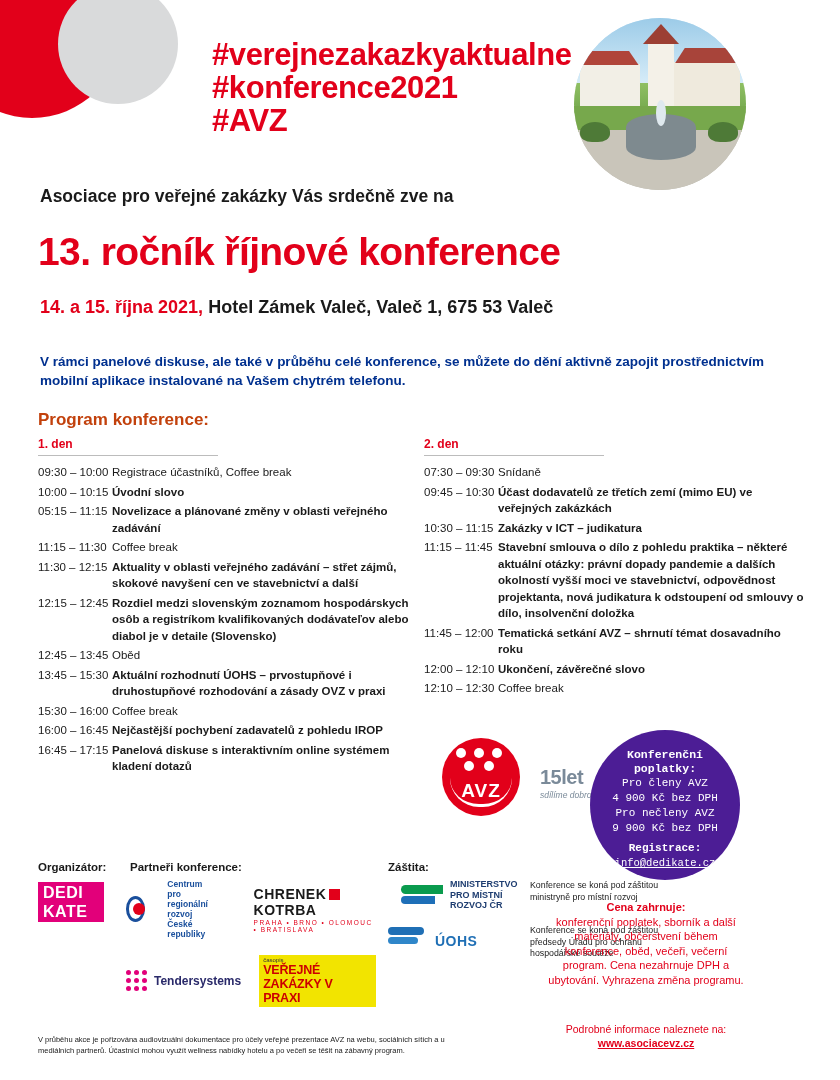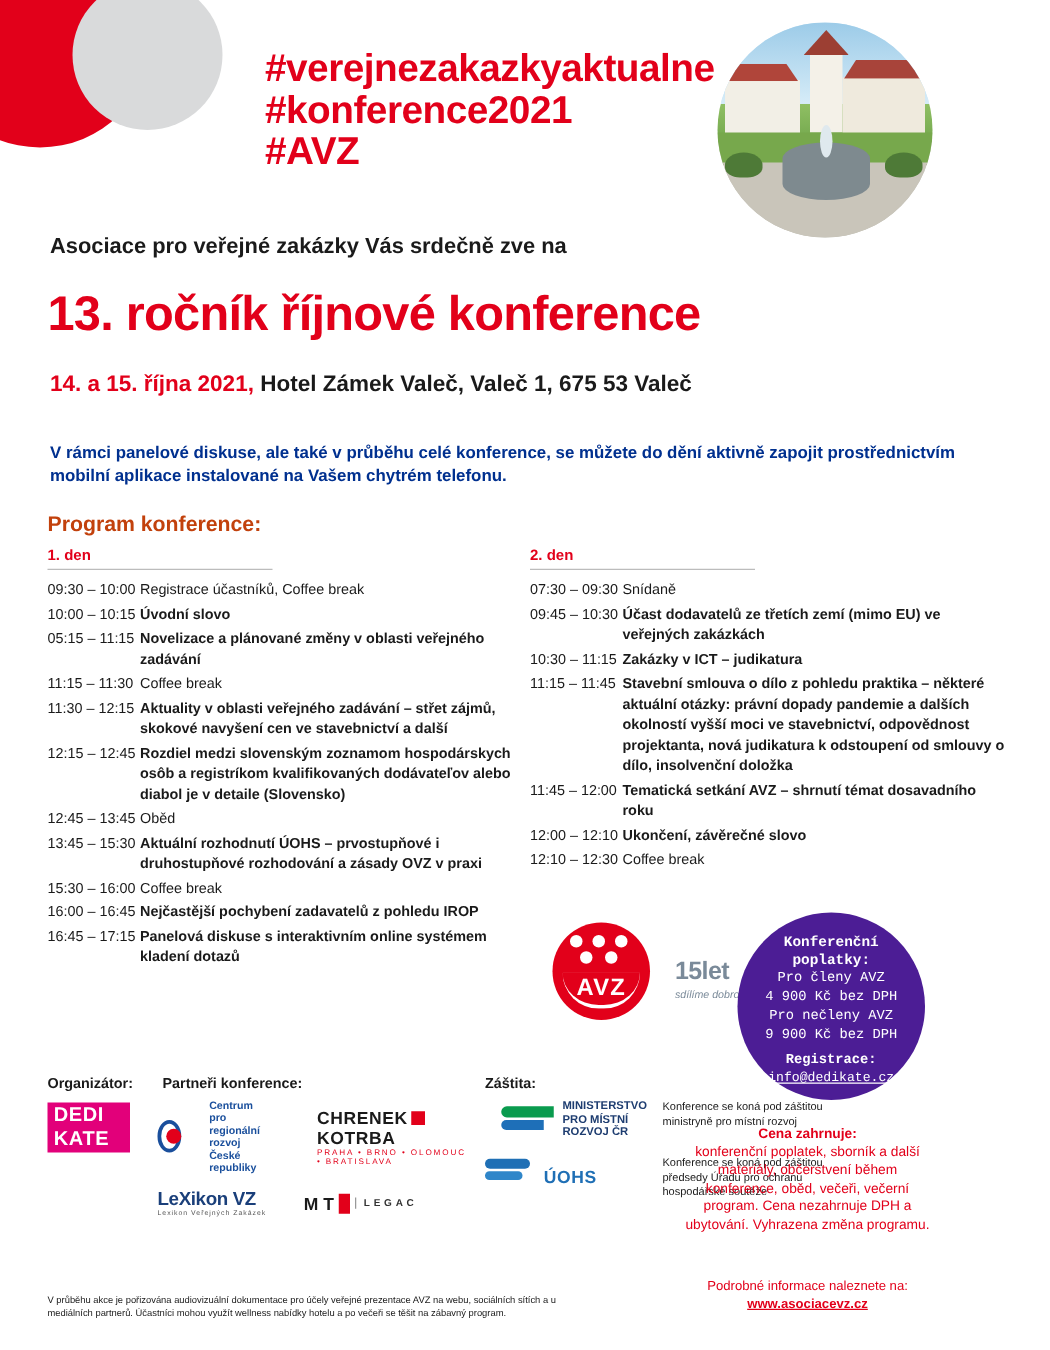--- a/index.html
+++ b/index.html
@@ -356,32 +356,41 @@
         <div class="t1">České republiky</div>
       </div>
       <div style="margin-left:8px;">
         <div class="chk">
           <span>CHRENEK</span><span class="sq"></span><span>KOTRBA</span>
           <div class="sub">PRAHA • BRNO • OLOMOUC • BRATISLAVA</div>
         </div>
       </div>
     </div>
 
-    <div class="logobox" style="display:flex; align-items:center; gap:30px; margin-top:12px;">
-      <div class="lex">
-        <span>LeXikon VZ</span>
-        <div class="sub">Lexikon Veřejných Zakázek</div>
+
+    <div class="logobox" style="display:flex; align-items:center; gap:18px; margin-top:16px;">
+      <div class="tndr">
+        <div class="grid">
+          <i style="left:0;top:0"></i>
+            <i style="left:8px;top:0"></i>
+            <i style="left:16px;top:0"></i>
+          <i style="left:0;top:8px"></i>
+            <i style="left:8px;top:8px"></i>
+            <i style="left:16px;top:8px"></i>
+          <i style="left:0;top:16px"></i>
+            <i style="left:8px;top:16px"></i>
+            <i style="left:16px;top:16px"></i>
+        </div>
+        <span class="t">Tendersystems</span>
       </div>
-      <div class="mtl">
-        <span>M T</span>
-        <span class="bar"></span>
-        <span class="legac">LEGAC</span>
+      <div class="vzp">
+        <div class="cas">časopis</div>
+        <div class="nm">VEŘEJNÉ ZAKÁZKY V PRAXI</div>
       </div>
     </div>
-
   </div>
 
   <div class="lbl zastita">Záštita:</div>
 
   <div class="minblock">
     <div class="mrr-logo">
       <div class="sw"></div>
         <div class="sw2"></div>
     </div>
     <div>

